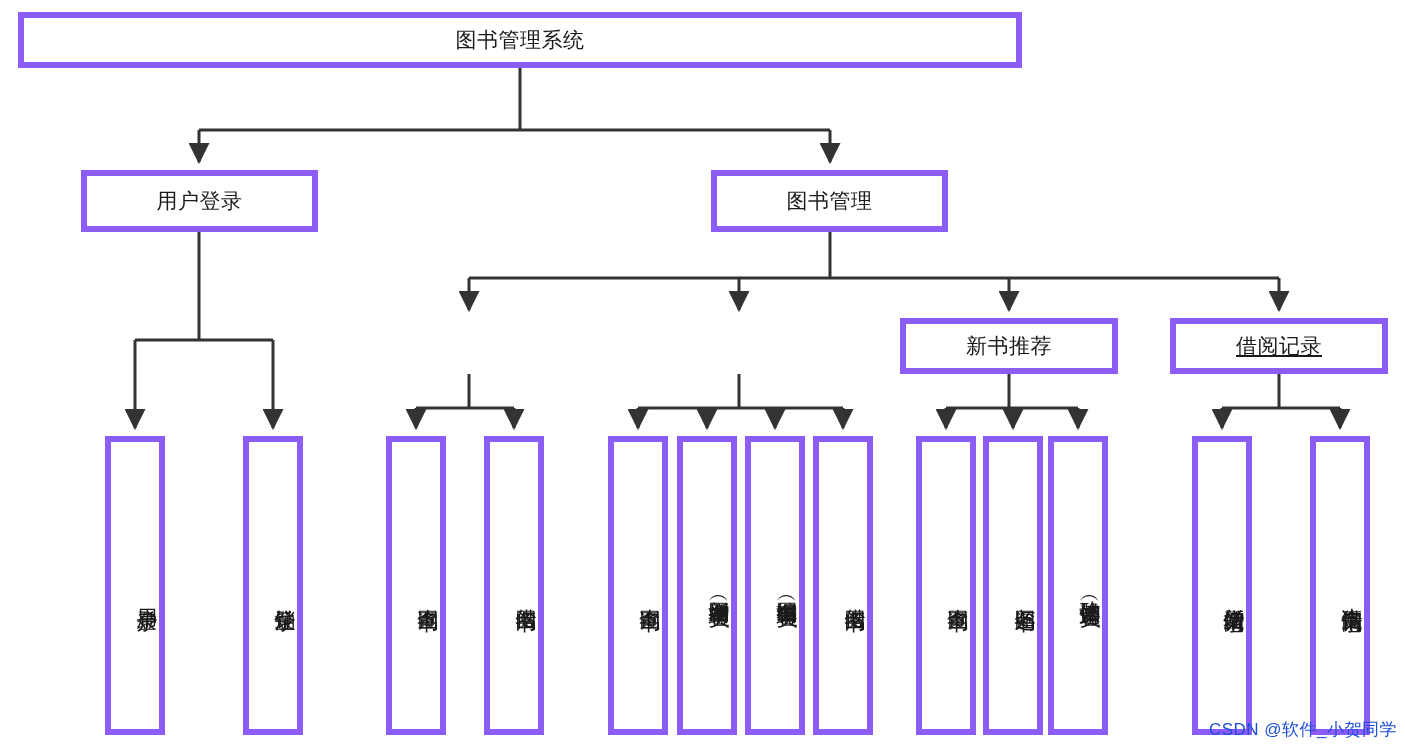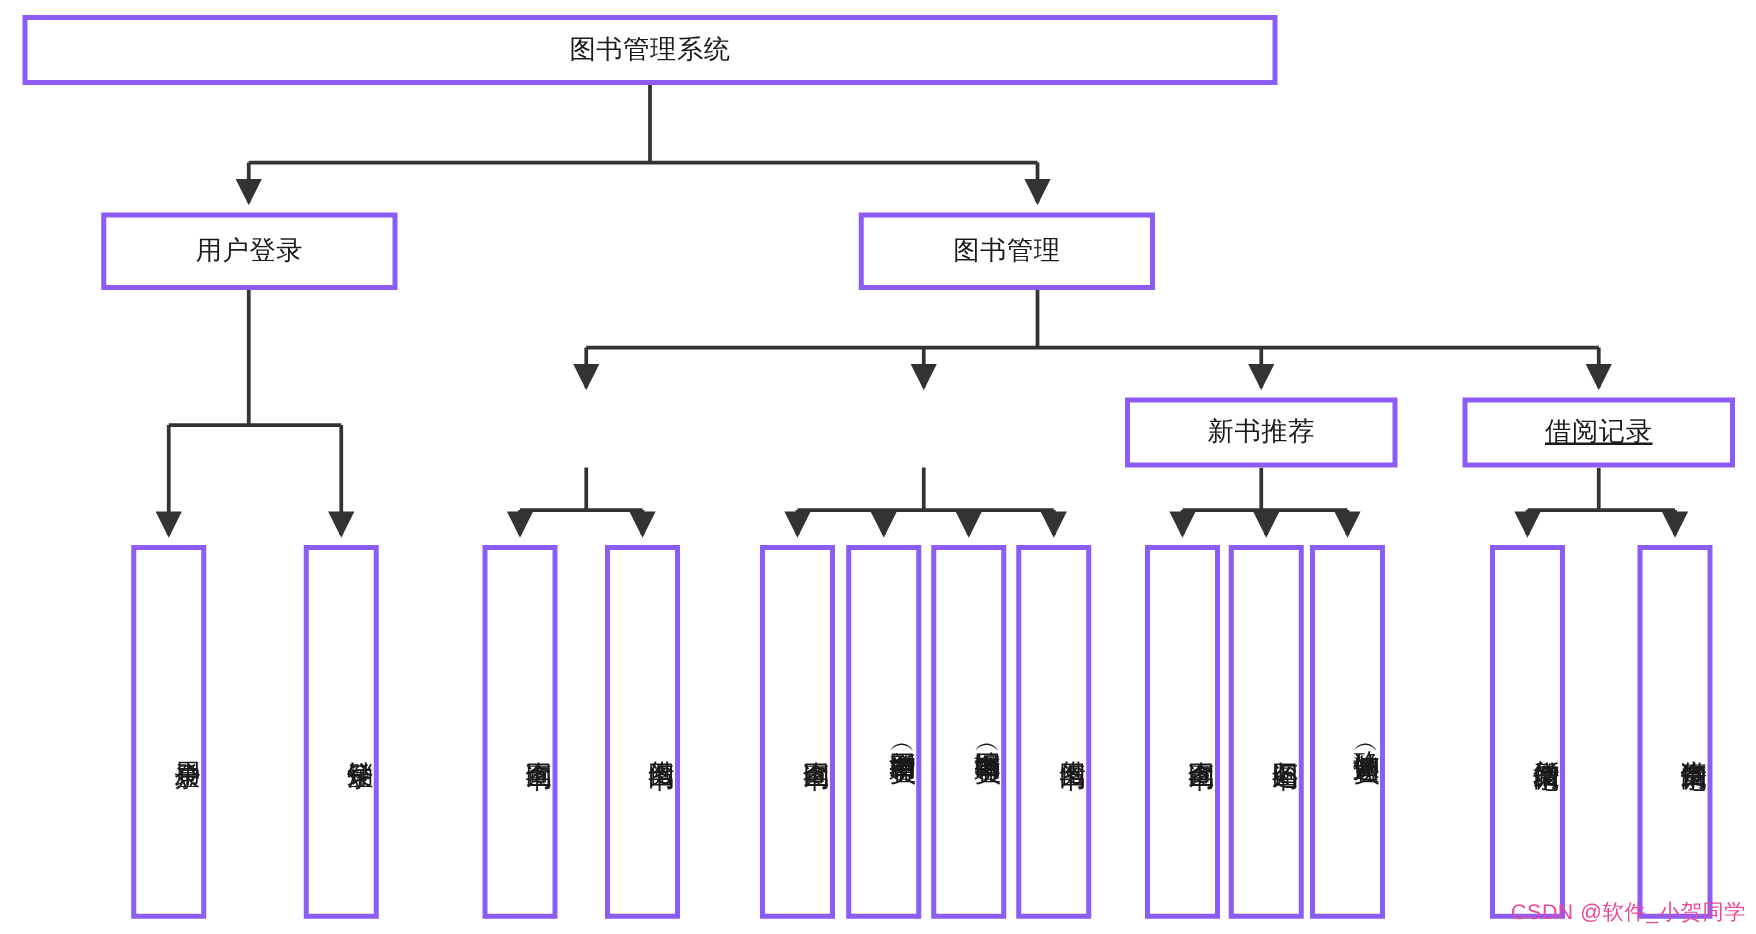--- a/index.html
+++ b/index.html
@@ -21,21 +21,21 @@
     position: absolute;
     left: 0;
     top: 0;
     width: 1405px;
     height: 747px;
     pointer-events: none;
   }
   .node {
     position: absolute;
     box-sizing: border-box;
-    border: 4px solid #8b5cf6;
+    border: 6px solid #8b5cf6;
     background: #ffffff;
     display: flex;
     align-items: center;
     justify-content: center;
     color: #1a1a1a;
     line-height: 1.18;
   }
   .node.h {
     font-size: 21px;
     letter-spacing: 0.5px;
@@ -50,21 +50,21 @@
     letter-spacing: 1px;
   }
   .node.v.tall {
     padding-top: 6px;
   }
   #watermark {
     position: absolute;
     right: 8px;
     bottom: 6px;
     font-size: 17px;
-    color: #ec4899;
+    color: #1d4ed8;
     white-space: nowrap;
     letter-spacing: 0.5px;
   }
 </style>
 </head>
 <body>
 
 <div id="canvas">
 
   <svg id="wires" viewBox="0 0 1405 747" xmlns="http://www.w3.org/2000/svg">
@@ -113,21 +113,21 @@
       <path d="M 1279 374 L 1279 408"></path>
       <path d="M 1222 408 L 1340 408"></path>
       <path d="M 1222 408 L 1222 428" marker-end="url(#arrow)"></path>
       <path d="M 1340 408 L 1340 428" marker-end="url(#arrow)"></path>
     </g>
   </svg>
 
   <div class="node h" style="left: 18px; top: 12px; width: 1004px; height: 56px;">图书管理系统</div>
 
   <div class="node h" style="left: 81px; top: 170px; width: 237px; height: 62px;">用户登录</div>
-  <div class="node h" style="left: 687px; top: 170px; width: 237px; height: 62px;">图书管理</div>
+  <div class="node h" style="left: 711px; top: 170px; width: 237px; height: 62px;">图书管理</div>
 
   <div class="node h" style="left: 900px; top: 318px; width: 218px; height: 56px;">新书推荐</div>
   <div class="node h" style="left: 1170px; top: 318px; width: 218px; height: 56px; text-decoration: underline;">借阅记录</div>
 
   <div class="node v" style="left: 105px; top: 436px; width: 60px; height: 299px;">用户登录</div>
   <div class="node v" style="left: 243px; top: 436px; width: 60px; height: 299px;">注销登录</div>
   <div class="node v" style="left: 386px; top: 436px; width: 60px; height: 299px;">查询图书</div>
   <div class="node v" style="left: 484px; top: 436px; width: 60px; height: 299px;">借阅图书</div>
   <div class="node v" style="left: 608px; top: 436px; width: 60px; height: 299px;">查询图书</div>
   <div class="node v tall" style="left: 677px; top: 436px; width: 60px; height: 299px;">新增图书（管理员）</div>

